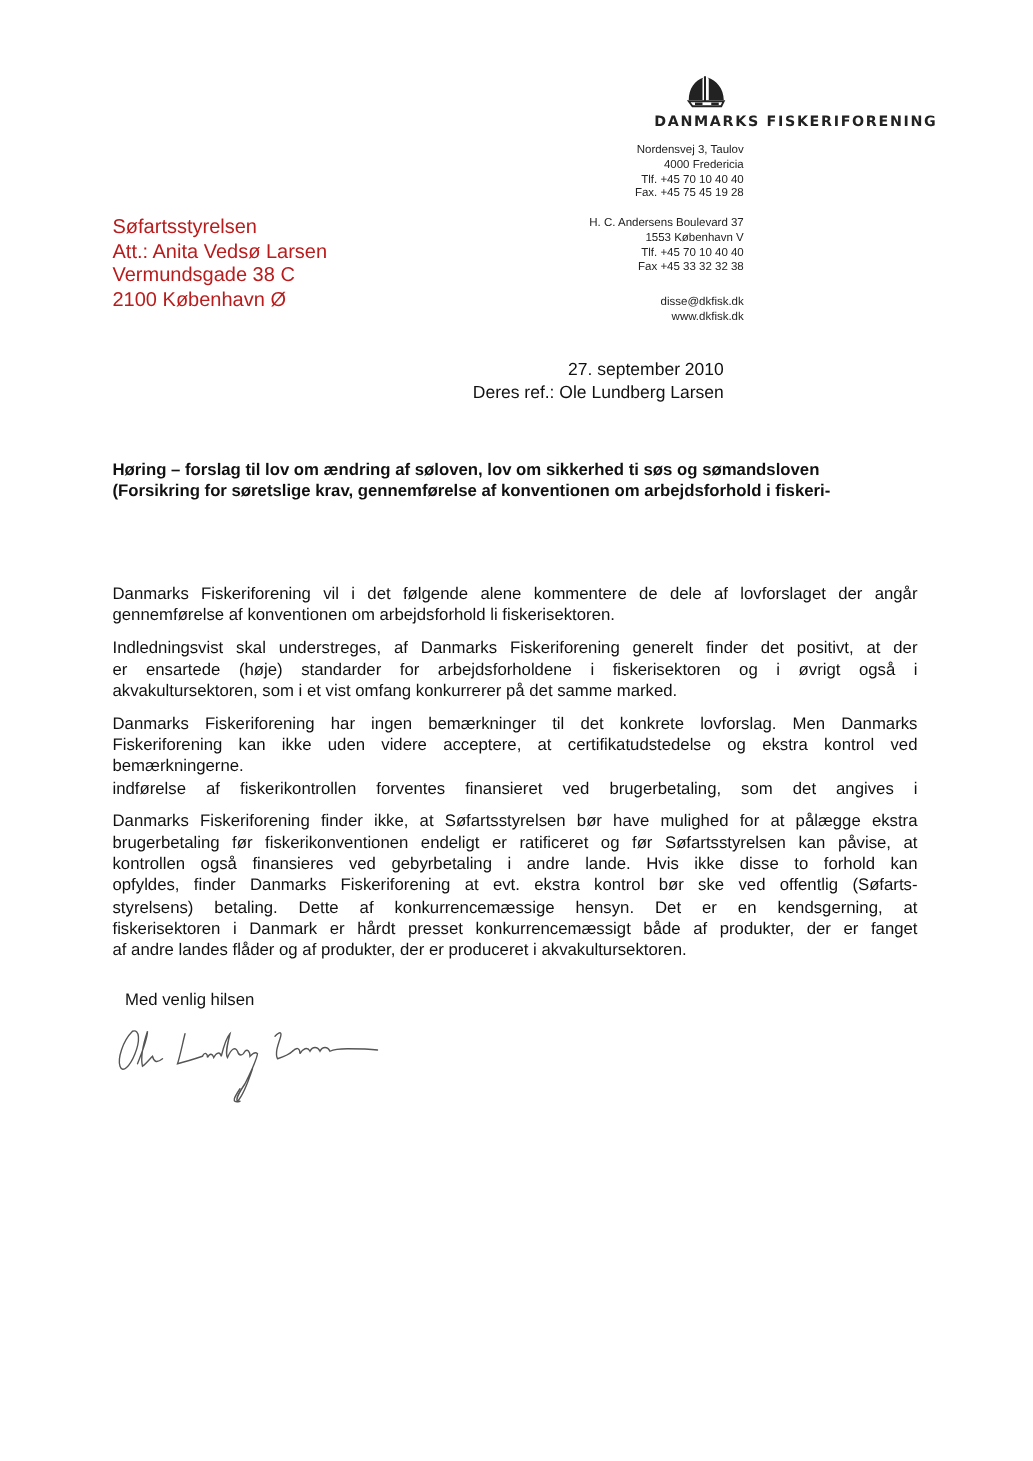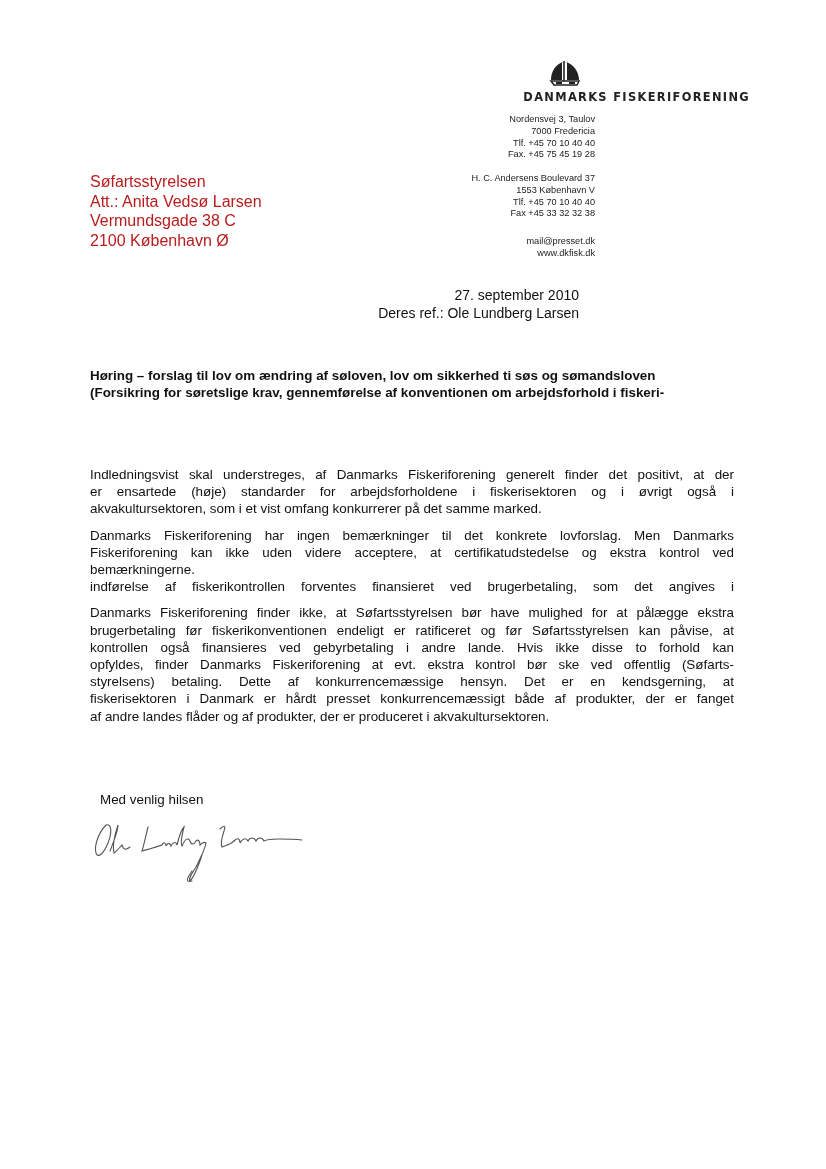--- a/index.html
+++ b/index.html
@@ -155,32 +155,32 @@
       <path d="M16 1 L16 22" stroke="#222" stroke-width="1.6"></path>
       <path d="M3 21 L31 21 L29 25 L6 25 Z" fill="#ffffff" stroke="#222" stroke-width="1.5"></path>
       <rect x="8" y="22" width="6" height="2" fill="#222"></rect>
       <rect x="21" y="22" width="6" height="2" fill="#222"></rect>
     </svg>
     <div class="logo-name">DANMARKS FISKERIFORENING</div>
   </div>
 
   <div class="contact contact-1">
     <div>Nordensvej 3, Taulov</div>
-    <div>7000 Fredericia</div>
+    <div>4000 Fredericia</div>
     <div>Tlf. +45 70 10 40 40</div>
     <div>Fax. +45 75 45 19 28</div>
   </div>
   <div class="contact contact-2">
     <div>H. C. Andersens Boulevard 37</div>
     <div>1553 København V</div>
     <div>Tlf. +45 70 10 40 40</div>
     <div>Fax +45 33 32 32 38</div>
   </div>
   <div class="contact contact-3">
-    <div>mail@presset.dk</div>
+    <div>disse@dkfisk.dk</div>
     <div>www.dkfisk.dk</div>
   </div>
 
   <div class="recipient">
     <div>Søfartsstyrelsen</div>
     <div>Att.: Anita Vedsø Larsen</div>
     <div>Vermundsgade 38 C</div>
     <div>2100 København Ø</div>
   </div>
 
@@ -188,20 +188,24 @@
     <div>27. september 2010</div>
     <div>Deres ref.: Ole Lundberg Larsen</div>
   </div>
 
   <div class="subject">
     <div>Høring – forslag til lov om ændring af søloven, lov om sikkerhed ti søs og sømandsloven</div>
     <div>(Forsikring for søretslige krav, gennemførelse af konventionen om arbejdsforhold i fiskeri-</div>
   </div>
 
   <div class="body-text">
+    <div class="para">
+      <span class="line">Danmarks Fiskeriforening vil i det følgende alene kommentere de dele af lovforslaget der angår</span>
+      <span class="line last">gennemførelse af konventionen om arbejdsforhold li fiskerisektoren.</span>
+    </div>
     <div class="para">
       <span class="line">Indledningsvist skal understreges, af Danmarks Fiskeriforening generelt finder det positivt, at der</span>
       <span class="line">er ensartede (høje) standarder for arbejdsforholdene i fiskerisektoren og i øvrigt også i</span>
       <span class="line last">akvakultursektoren, som i et vist omfang konkurrerer på det samme marked.</span>
     </div>
     <div class="para">
       <span class="line">Danmarks Fiskeriforening har ingen bemærkninger til det konkrete lovforslag. Men Danmarks</span>
       <span class="line">Fiskeriforening kan ikke uden videre acceptere, at certifikatudstedelse og ekstra kontrol ved</span>
       <span class="line last">bemærkningerne.</span>
       <span class="line">indførelse af fiskerikontrollen forventes finansieret ved brugerbetaling, som det angives i</span>

